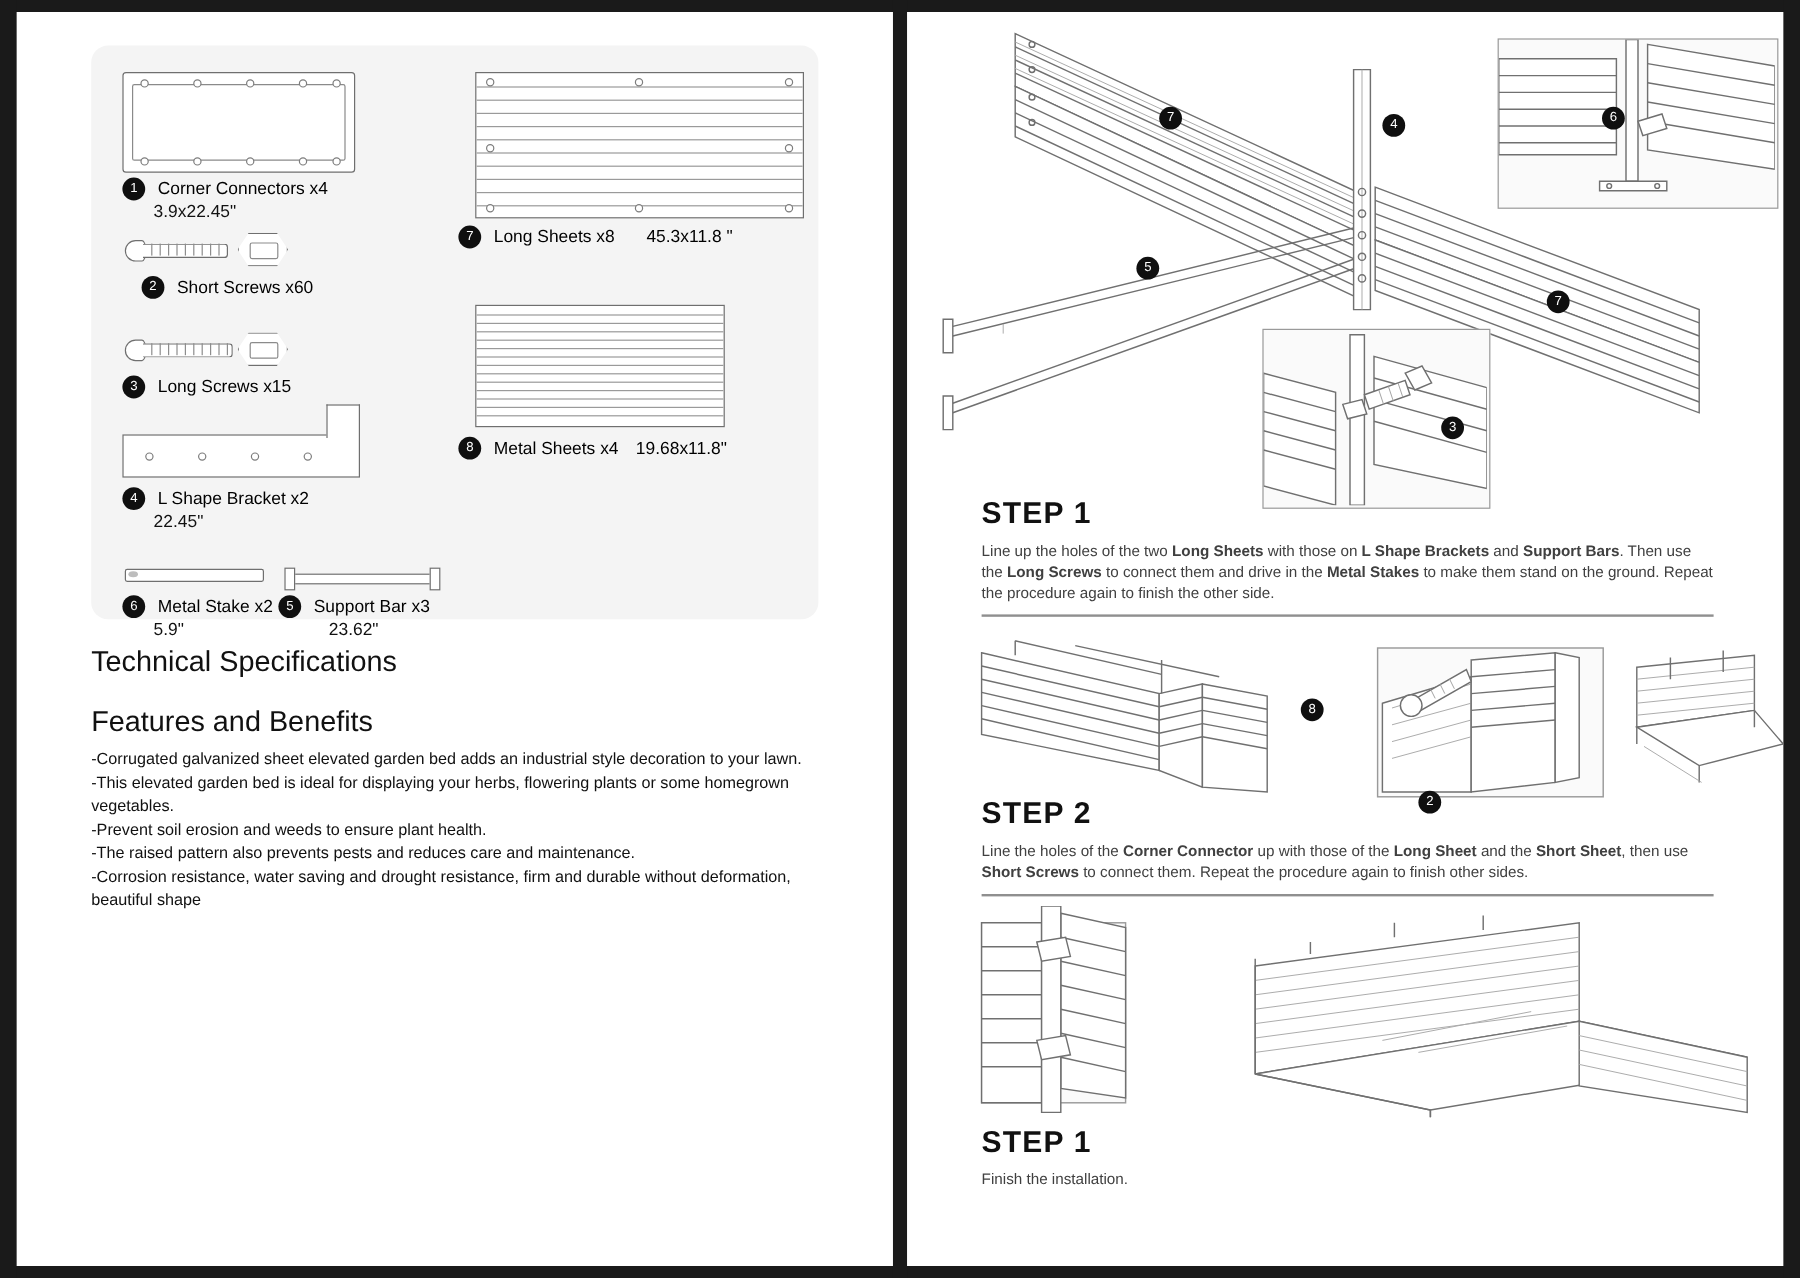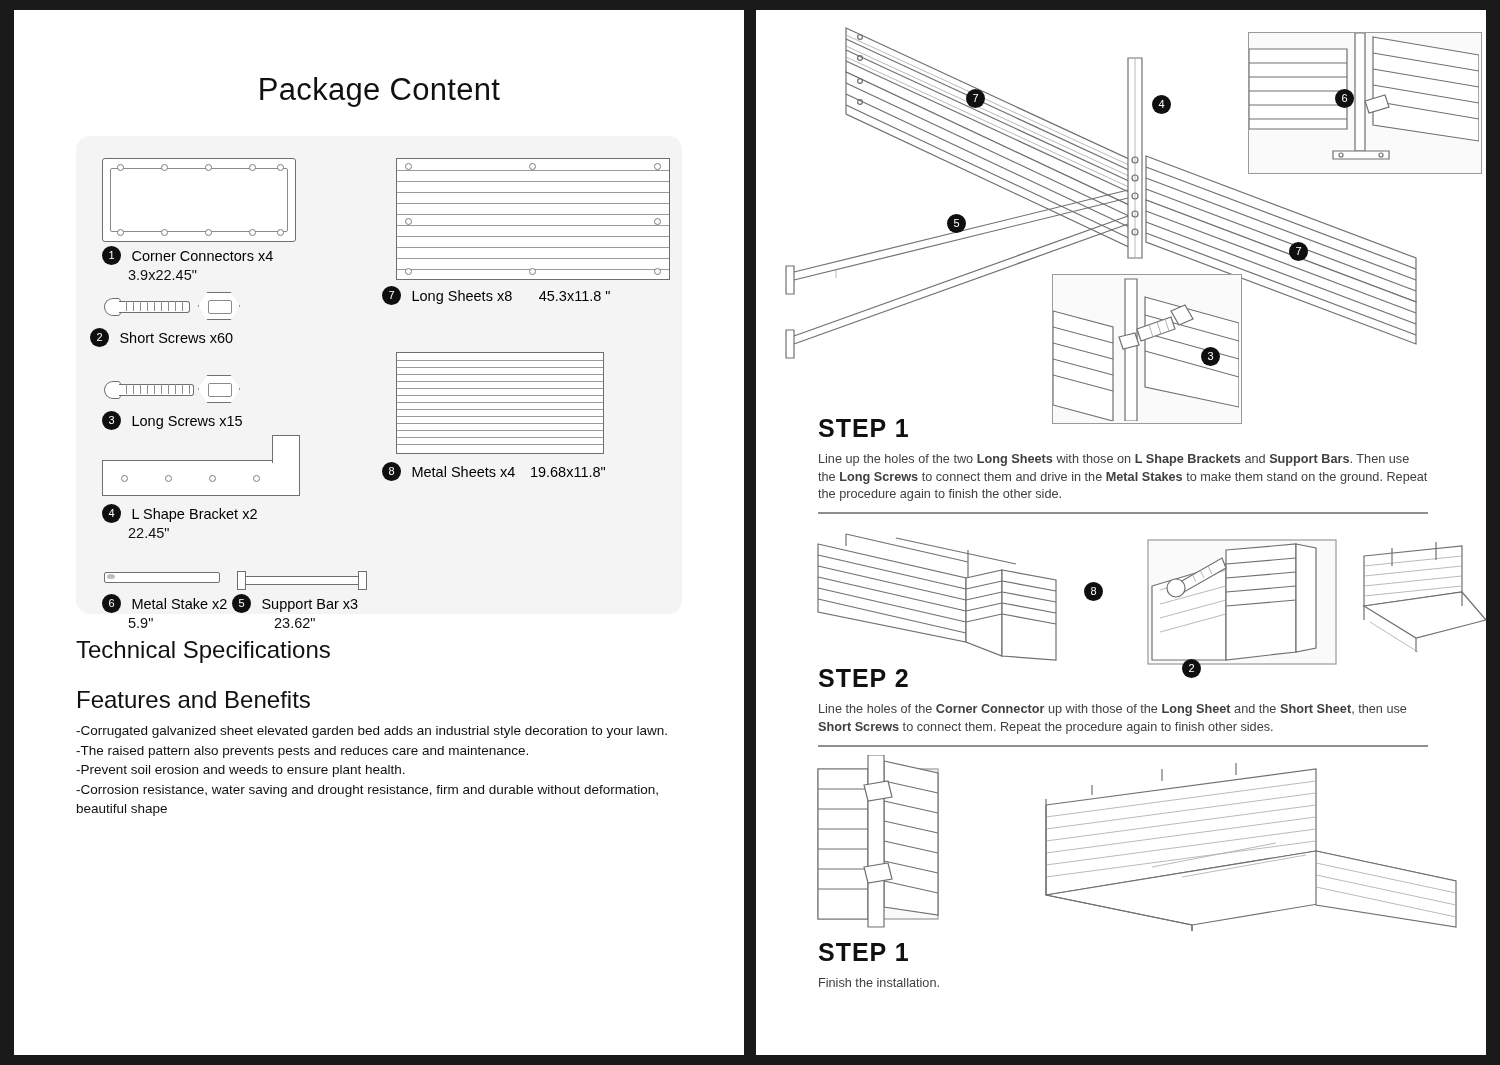--- a/index.html
+++ b/index.html
@@ -170,23 +170,20 @@
 <div class="page">
 
   <div class="frame-top"></div>
   <div class="frame-bot"></div>
   <div class="frame-left"></div>
   <div class="frame-right"></div>
   <div class="divider"></div>
 
   <div class="col-left">
 
-    <div class="pkg-wrap">
-      <h1 class="pkg">Package Content</h1>
-    </div>
 
     <div class="panel">
 
       <div class="corner-conn">
         <div class="hole" style="left:14px;top:5px;"></div>
         <div class="hole" style="left:58px;top:5px;"></div>
         <div class="hole" style="left:102px;top:5px;"></div>
         <div class="hole" style="left:146px;top:5px;"></div>
         <div class="hole" style="left:174px;top:5px;"></div>
         <div class="hole" style="left:14px;bottom:5px;"></div>
@@ -208,21 +205,21 @@
         <div class="thread" style="left:29px;"></div>
         <div class="thread" style="left:36px;"></div>
         <div class="thread" style="left:43px;"></div>
         <div class="thread" style="left:50px;"></div>
         <div class="thread" style="left:57px;"></div>
         <div class="thread" style="left:64px;"></div>
         <div class="thread" style="left:71px;"></div>
         <div class="thread" style="left:78px;"></div>
       </div>
       <div class="nut" style="left:122px;top:156px;"></div>
-      <div class="abs" style="left:14px;top:192px;">
+      <div class="abs" style="left:42px;top:192px;">
         <span class="num-badge">2</span>
         <span class="item-label">Short Screws x60</span>
       </div>
 
       <div class="screw" style="left:28px;top:245px;width:90px;">
         <div class="head"></div>
         <div class="shaft" style="width:74px;"></div>
         <div class="thread" style="left:22px;"></div>
         <div class="thread" style="left:29px;"></div>
         <div class="thread" style="left:36px;"></div>
@@ -316,22 +313,23 @@
     </div>
 
     <div class="left-text">
       <h2 class="sec">Technical Specifications</h2>
     </div>
 
     <div class="left-text feat">
       <h2 class="sec">Features and Benefits</h2>
       <div class="sec-body" style="margin-top:7px;">
         <div>-Corrugated galvanized sheet elevated garden bed adds an industrial style decoration to your lawn.</div>
+        <div>-This elevated garden bed is ideal for displaying your herbs, flowering plants or some homegrown vegetables.</div>
+        <div>-Prevent soil erosion and weeds to ensure plant health.</div>
         <div>-The raised pattern also prevents pests and reduces care and maintenance.</div>
-        <div>-Prevent soil erosion and weeds to ensure plant health.</div>
         <div>-Corrosion resistance, water saving and drought resistance, firm and durable without deformation, beautiful shape</div>
       </div>
     </div>
   </div>
 
   <div class="col-right">
 
     <div class="diag" style="left:0;top:0;width:730px;height:410px;">
       <svg width="730" height="410" viewBox="0 0 730 410">
         <g fill="none" stroke="#707070" stroke-width="1.2">

